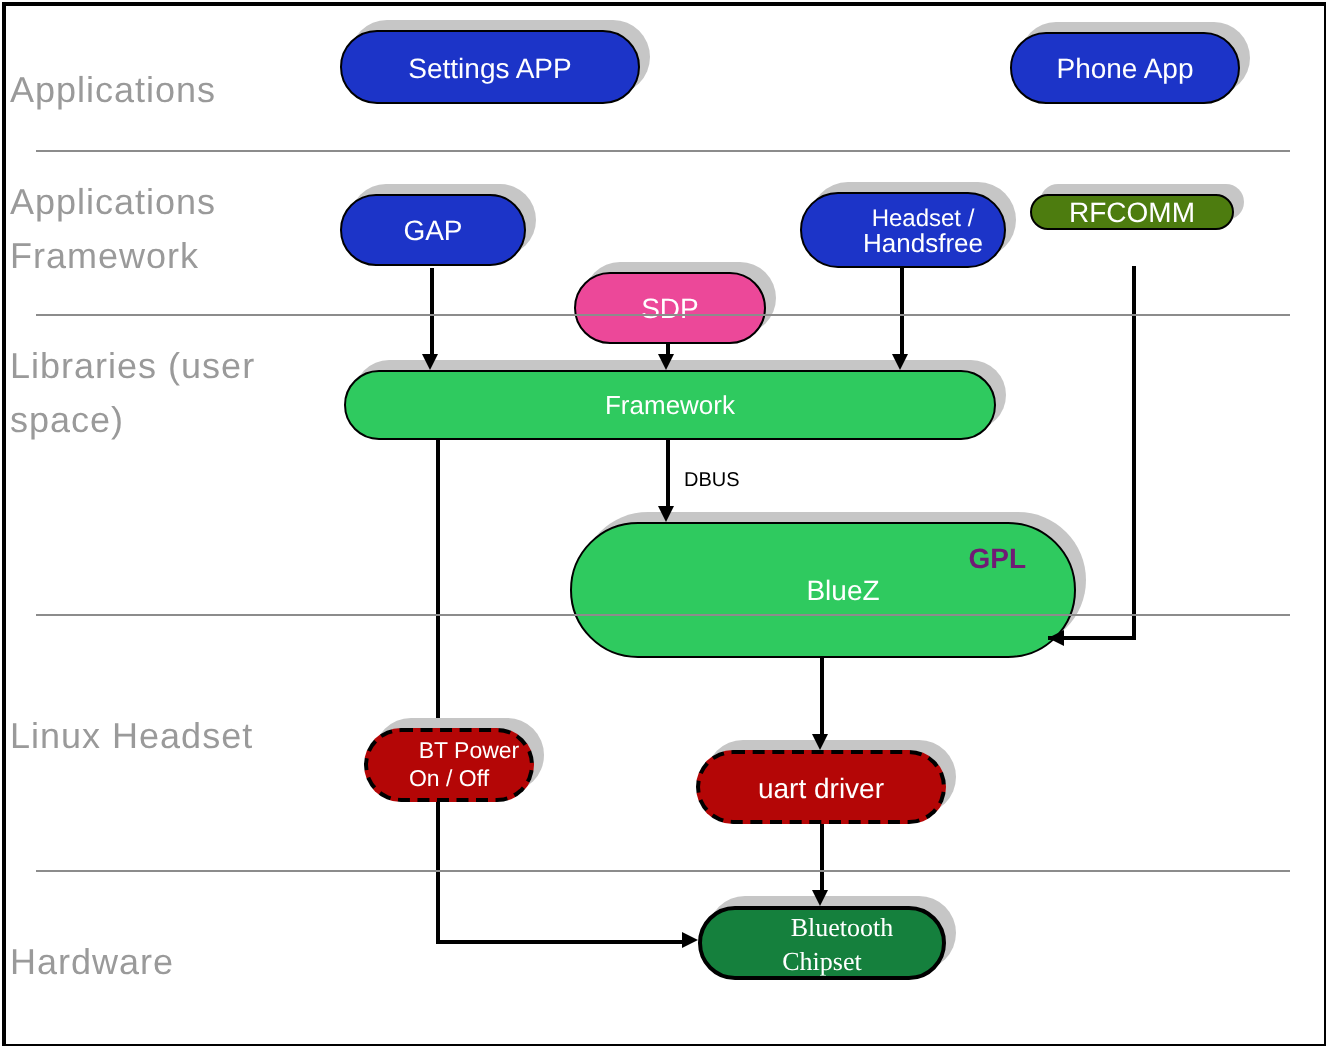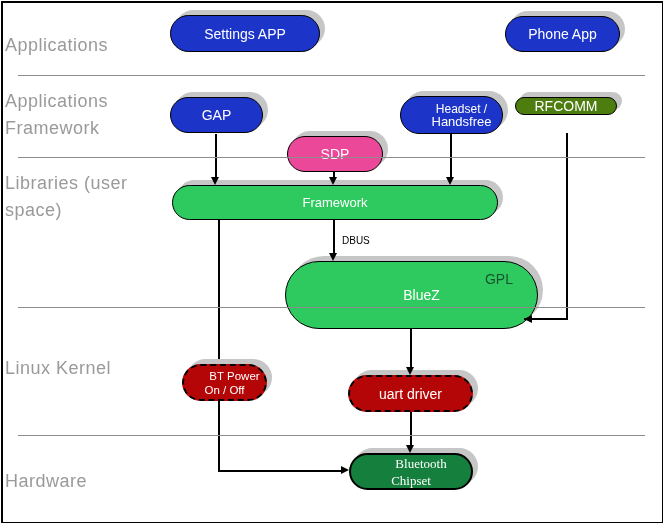--- a/index.html
+++ b/index.html
@@ -19,21 +19,21 @@
     box-shadow:5px -5px 0 0 #c6c6c6;box-sizing:border-box;z-index:1;
   }
   .pill .l1{display:block;margin-left:20px;}
   .pill .l2{display:block;}
   .dashed{border:2px dashed #000;}
   .fs14{font-size:14px;}
   .fs13{font-size:13px;line-height:17px;}
   .fs12{font-size:12px;line-height:14px;}
   .fs11{font-size:11.5px;line-height:14px;}
   .sub{font-size:13px;line-height:12px;margin-left:20px;}
-  .bluez-tag{position:absolute;right:24px;top:9px;color:#14532d;font-size:14px;}
+  .bluez-tag{position:absolute;right:24px;top:9px;color:#701a75;font-size:14px;font-weight:bold;}
   .vline{position:absolute;width:2px;background:#000;z-index:0;}
   .hline{position:absolute;height:2px;background:#000;z-index:0;}
   .z3{z-index:3;}
   .ah-down{position:absolute;width:0;height:0;border-left:4.5px solid transparent;border-right:4.5px solid transparent;border-top:8px solid #000;z-index:3;}
   .ah-left{position:absolute;width:0;height:0;border-top:4.5px solid transparent;border-bottom:4.5px solid transparent;border-right:8px solid #000;z-index:3;}
   .ah-right{position:absolute;width:0;height:0;border-top:4.5px solid transparent;border-bottom:4.5px solid transparent;border-left:8px solid #000;z-index:3;}
   .edge-label{position:absolute;color:#000;font-size:10px;z-index:2;}
 </style>
 </head>
 <body>
@@ -48,21 +48,21 @@
 
   <div class="layer-label" style="top: 32px; color: rgb(154, 154, 154);">Applications</div>
   <div class="layer-label" style="top: 88px; color: rgb(154, 154, 154);">
     <span class="l1">Applications</span>
     <span class="l2">Framework</span>
   </div>
   <div class="layer-label" style="top: 170px; color: rgb(154, 154, 154);">
     <span class="l1">Libraries</span>
     <span class="l2">(user space)</span>
   </div>
-  <div class="layer-label" style="top: 355px; color: rgb(154, 154, 154);">Linux Kernel</div>
+  <div class="layer-label" style="top: 355px; color: rgb(154, 154, 154);">Linux Headset</div>
   <div class="layer-label" style="top: 468px; color: rgb(154, 154, 154);">Hardware</div>
 
   <div class="pill fs14" style="left: 170px; top: 15px; width: 150px; height: 37px; background-color: rgb(28, 52, 200);">Settings APP</div>
   <div class="pill fs14" style="left: 505px; top: 16px; width: 115px; height: 36px; background-color: rgb(28, 52, 200);">Phone App</div>
 
   <div class="pill fs14" style="left: 170px; top: 97px; width: 93px; height: 36px; background-color: rgb(28, 52, 200);">GAP</div>
   <div class="pill fs14" style="left: 287px; top: 97px; width: 96px; height: 36px; background-color: #ec4899; margin-top: 39px;">SDP</div>
   <div class="pill" style="left: 400px; top: 96px; width: 103px; height: 38px; background-color: rgb(28, 52, 200);">
     <span class="l1 fs12">Headset /</span>
     <span class="l2 sub">Handsfree</span>

